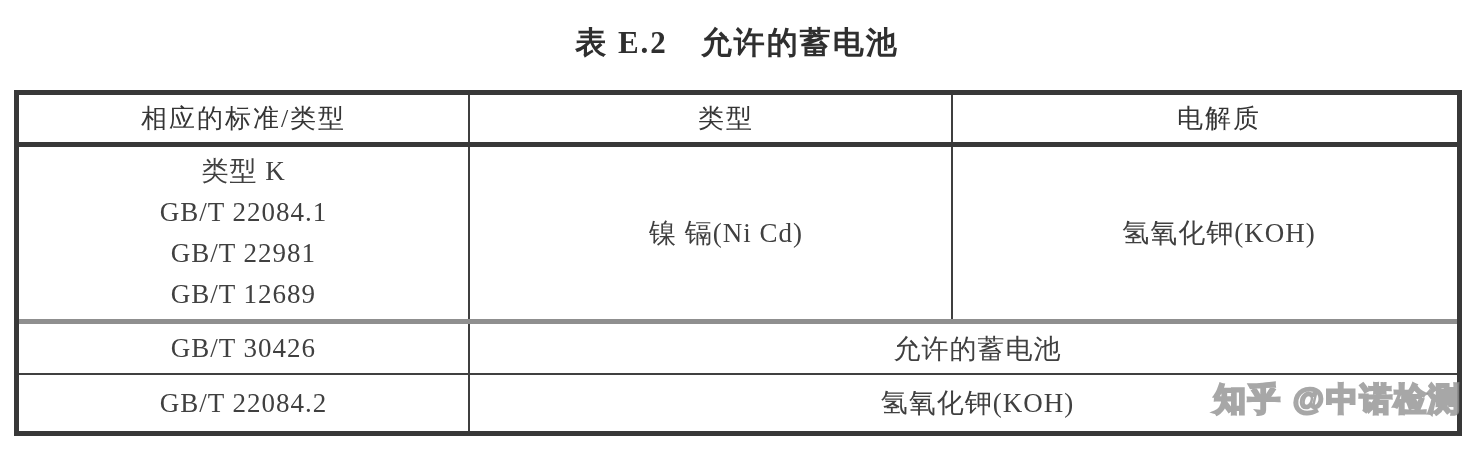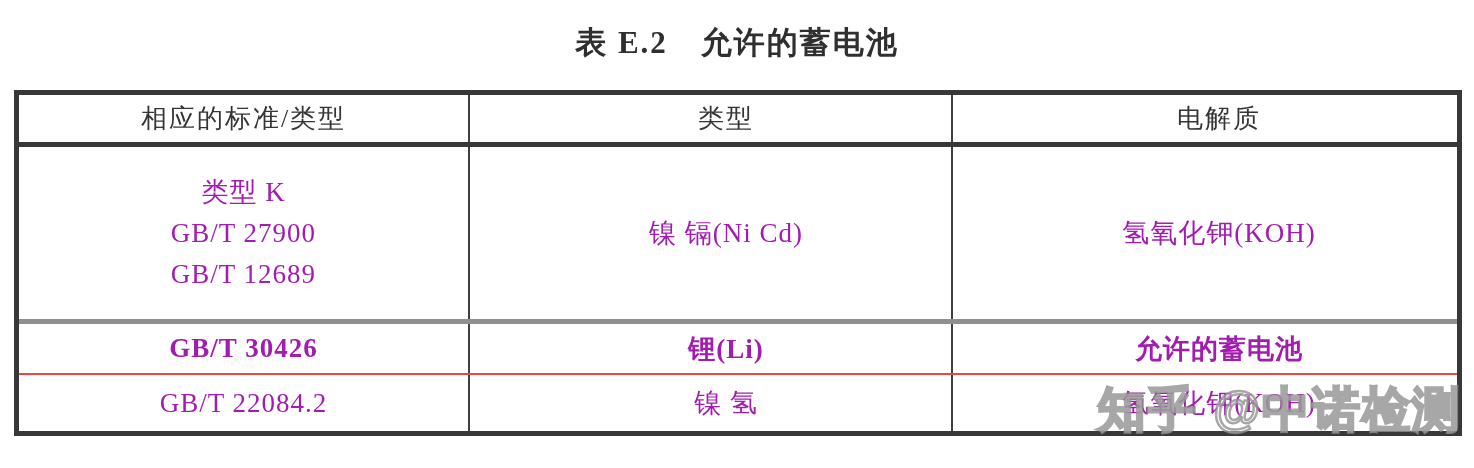--- a/index.html
+++ b/index.html
@@ -38,31 +38,31 @@
     border: 5px solid #383838;
     background: #ffffff;
   }
   .tr {
     display: flex;
     width: 100%;
     box-sizing: border-box;
   }
   .tr-header   { height: 52px;  border-bottom: 5px solid #383838; }
   .tr-row1     { height: 177px; border-bottom: 5px solid #8f8f8f; }
-  .tr-row2     { height: 51px;  border-bottom: 2px solid #ef4444; font-weight: bold; }
+  .tr-row2     { height: 51px;  border-bottom: 2px solid #404040; }
   .tr-row3     { height: 56px; border-radius: 6px; }
   .td {
     box-sizing: border-box;
     border-right: 2px solid #3f3f3f;
     display: flex;
     flex-direction: column;
     align-items: center;
     justify-content: center;
     text-align: center;
-    color: #a21caf;
+    color: #404040;
     font-size: 27px;
     letter-spacing: 1px;
     overflow: hidden;
   }
   .td:last-child { border-right: none; margin-left: 28px; }
   .col1 { width: 451px; flex: 0 0 451px; }
   .col2 { width: 452px; flex: 0 0 452px; margin-left: 31px; }
   .col3 { flex: 1 1 auto; }
   .th {
     font-size: 26px;
@@ -72,21 +72,21 @@
   .std-line {
     display: block;
     line-height: 41px;
     white-space: pre;
   }
   .watermark {
     position: absolute;
     top: 378px;
     right: 12px;
     font-family: "Liberation Sans", "DejaVu Sans", sans-serif;
-    font-size: 48px;
+    font-size: 32px;
     font-weight: bold;
     letter-spacing: 2px;
     color: rgba(255, 255, 255, 0.4);
     -webkit-text-stroke: 2.5px rgba(145, 145, 145, 0.8);
     white-space: pre;
     z-index: 10;
     pointer-events: none;
   }
 </style>
 </head>
@@ -100,40 +100,39 @@
 
     <div class="tr tr-header">
       <div class="td col1 th">相应的标准/类型</div>
       <div class="td col2 th">类型</div>
       <div class="td col3 th">电解质</div>
     </div>
 
     <div class="tr tr-row1">
       <div class="td col1">
         <span class="std-line">类型 K</span>
-        <span class="std-line">GB/T 27900</span>
+        <span class="std-line">GB/T 22084.1</span>
+        <span class="std-line">GB/T 22981</span>
         <span class="std-line">GB/T 12689</span>
       </div>
       <div class="td col2">镍 镉(Ni Cd)</div>
       <div class="td col3">氢氧化钾(KOH)</div>
     </div>
 
     <div class="tr tr-row2">
       <div class="td col1">
         <span class="std-line">GB/T 30426</span>
       </div>
-      <div class="td col2">锂(Li)</div>
       <div class="td col3">允许的蓄电池</div>
     </div>
 
     <div class="tr tr-row3">
       <div class="td col1">
         <span class="std-line">GB/T 22084.2</span>
       </div>
-      <div class="td col2">镍 氢</div>
       <div class="td col3">氢氧化钾(KOH)</div>
     </div>
 
   </div>
 
   <div class="watermark">知乎 @中诺检测</div>
 
 </div>
 
 </body></html>

